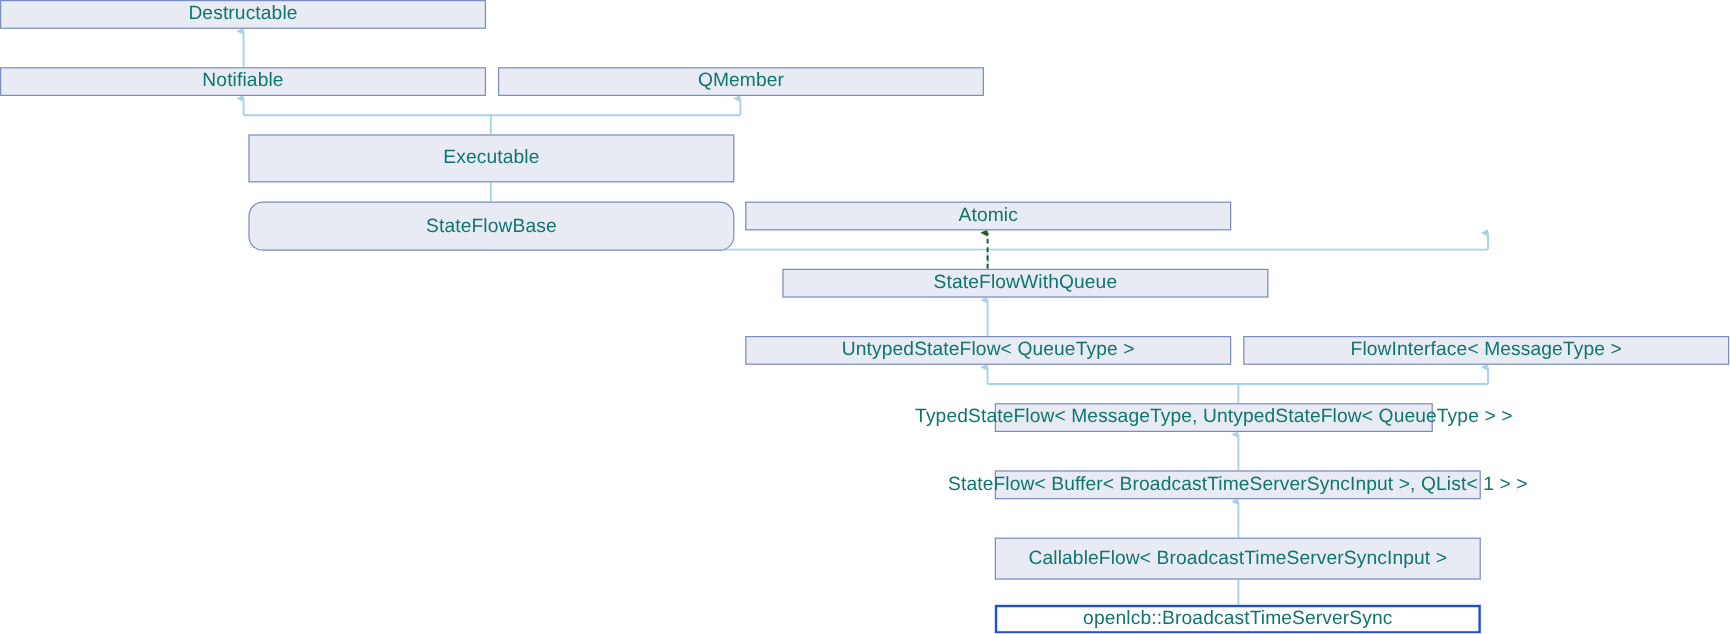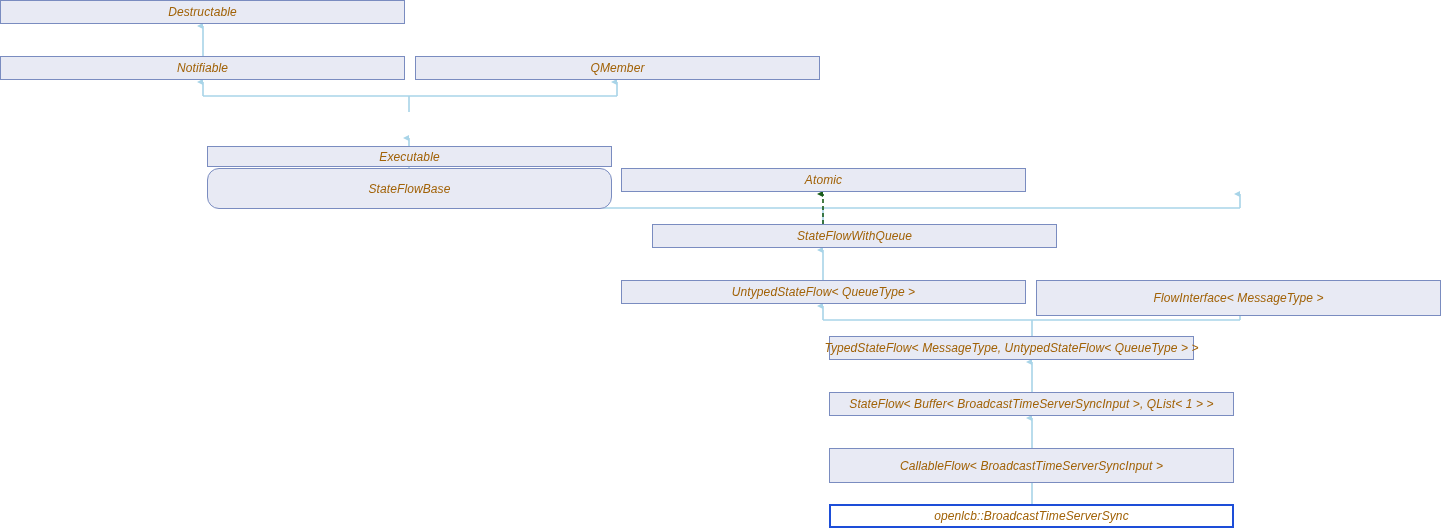--- a/index.html
+++ b/index.html
@@ -25,26 +25,25 @@
     pointer-events: none;
   }
   .node {
     position: absolute;
     box-sizing: border-box;
     display: flex;
     align-items: center;
     justify-content: center;
     background: #e8eaf4;
     border: 1px solid #7a8cc0;
-    font-size: 12px;
+    font-size: 16px;
     line-height: 1;
-    color: #a16207;
+    color: #0f766e;
     white-space: nowrap;
     letter-spacing: 0.1px;
-    font-style: italic;
   }
   .node.focus {
     background: #ffffff;
     border: 2px solid #1d4ed8;
   }
   .node .node-label {
     display: block;
     padding: 0 6px;
   }
 </style>
@@ -105,42 +104,42 @@
   </div>
 
   <div class="node" style="left:0px;  top:56px;  width:405px; height:24px;">
     <span class="node-label">Notifiable</span>
   </div>
 
   <div class="node" style="left:415px; top:56px;  width:405px; height:24px;">
     <span class="node-label">QMember</span>
   </div>
 
-  <div class="node" style="left:207px; top:112px; width:405px; height:21px;margin-top:34px;">
+  <div class="node" style="left:207px; top:112px; width:405px; height:40px;">
     <span class="node-label">Executable</span>
   </div>
 
   <div class="node" style="left:207px; top:168px; width:405px; height:41px;border-radius:12px;">
     <span class="node-label">StateFlowBase</span>
   </div>
 
   <div class="node" style="left:621px; top:168px; width:405px; height:24px;">
     <span class="node-label">Atomic</span>
   </div>
 
 
   <div class="node" style="left:652px; top:224px; width:405px; height:24px;justify-content:center;">
     <span class="node-label">StateFlowWithQueue</span>
   </div>
 
   <div class="node" style="left:621px; top:280px; width:405px; height:24px;">
     <span class="node-label">UntypedStateFlow&lt; QueueType &gt;</span>
   </div>
 
-  <div class="node" style="left:1036px; top:280px; width:405px; height:36px;">
+  <div class="node" style="left:1036px; top:280px; width:405px; height:24px;">
     <span class="node-label">FlowInterface&lt; MessageType &gt;</span>
   </div>
 
   <div class="node" style="left:829px; top:336px; width:365px; height:24px;">
     <span class="node-label">TypedStateFlow&lt; MessageType, UntypedStateFlow&lt; QueueType &gt; &gt;</span>
   </div>
 
   <div class="node" style="left:829px; top:392px; width:405px; height:24px;">
     <span class="node-label">StateFlow&lt; Buffer&lt; BroadcastTimeServerSyncInput &gt;, QList&lt; 1 &gt; &gt;</span>
   </div>

